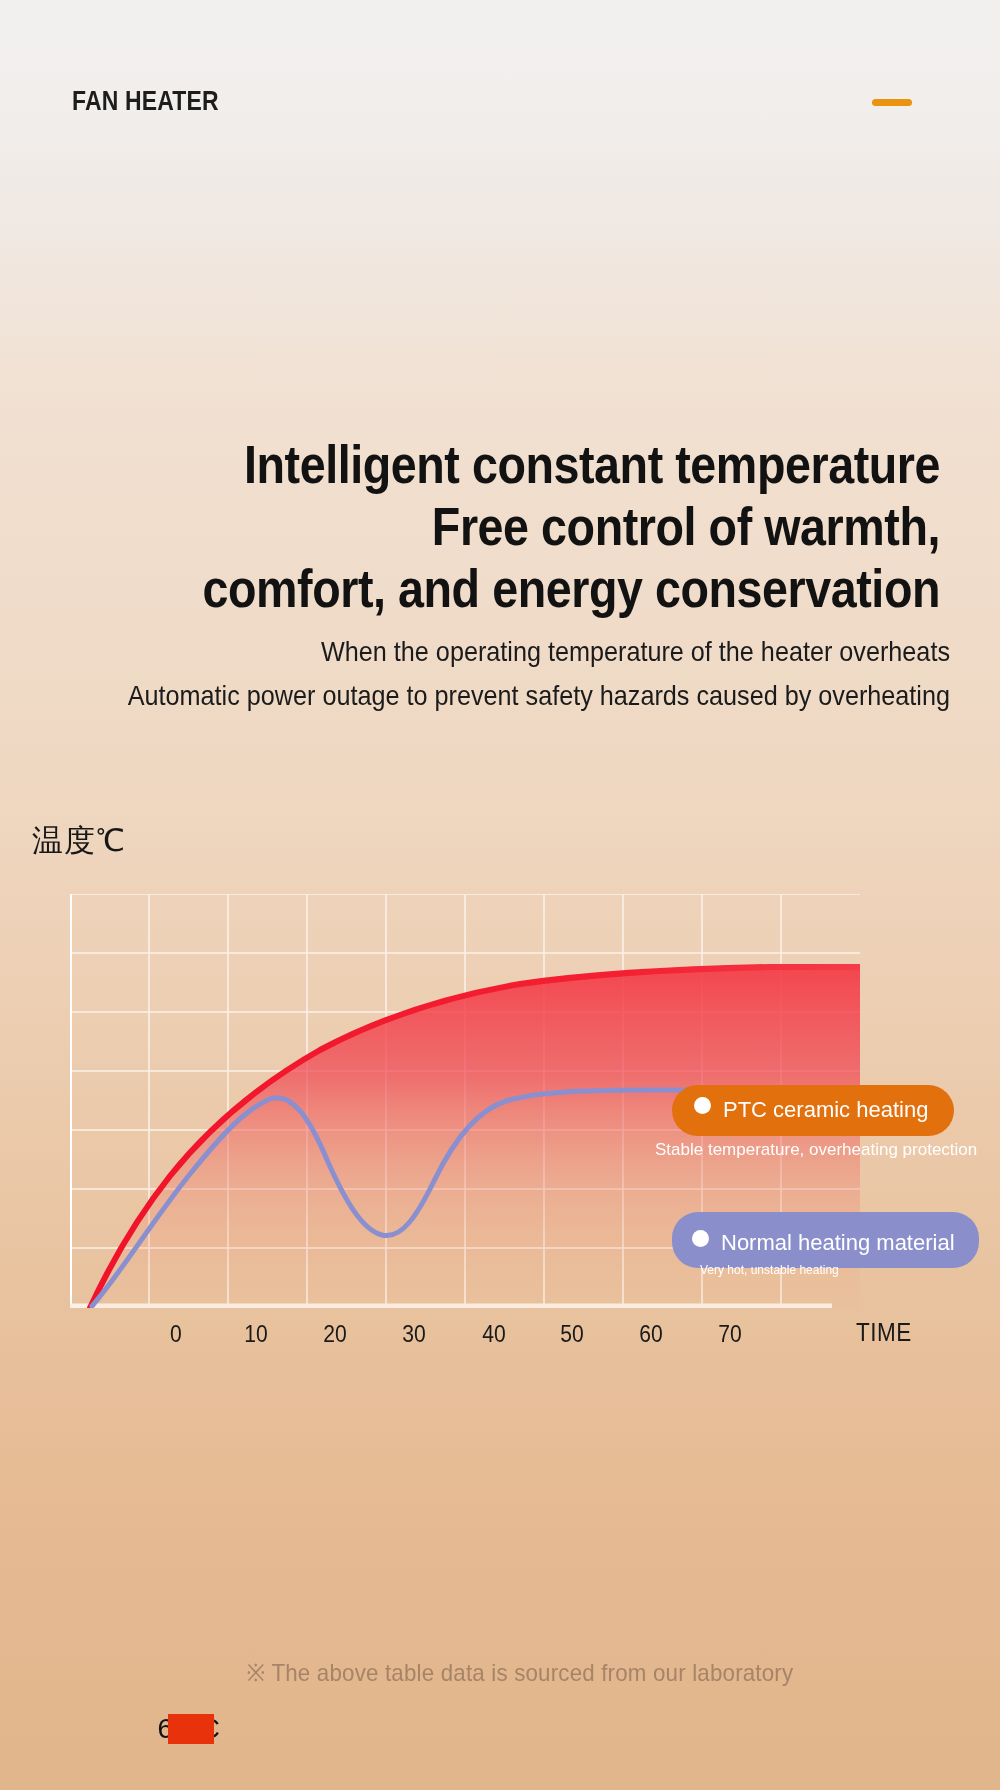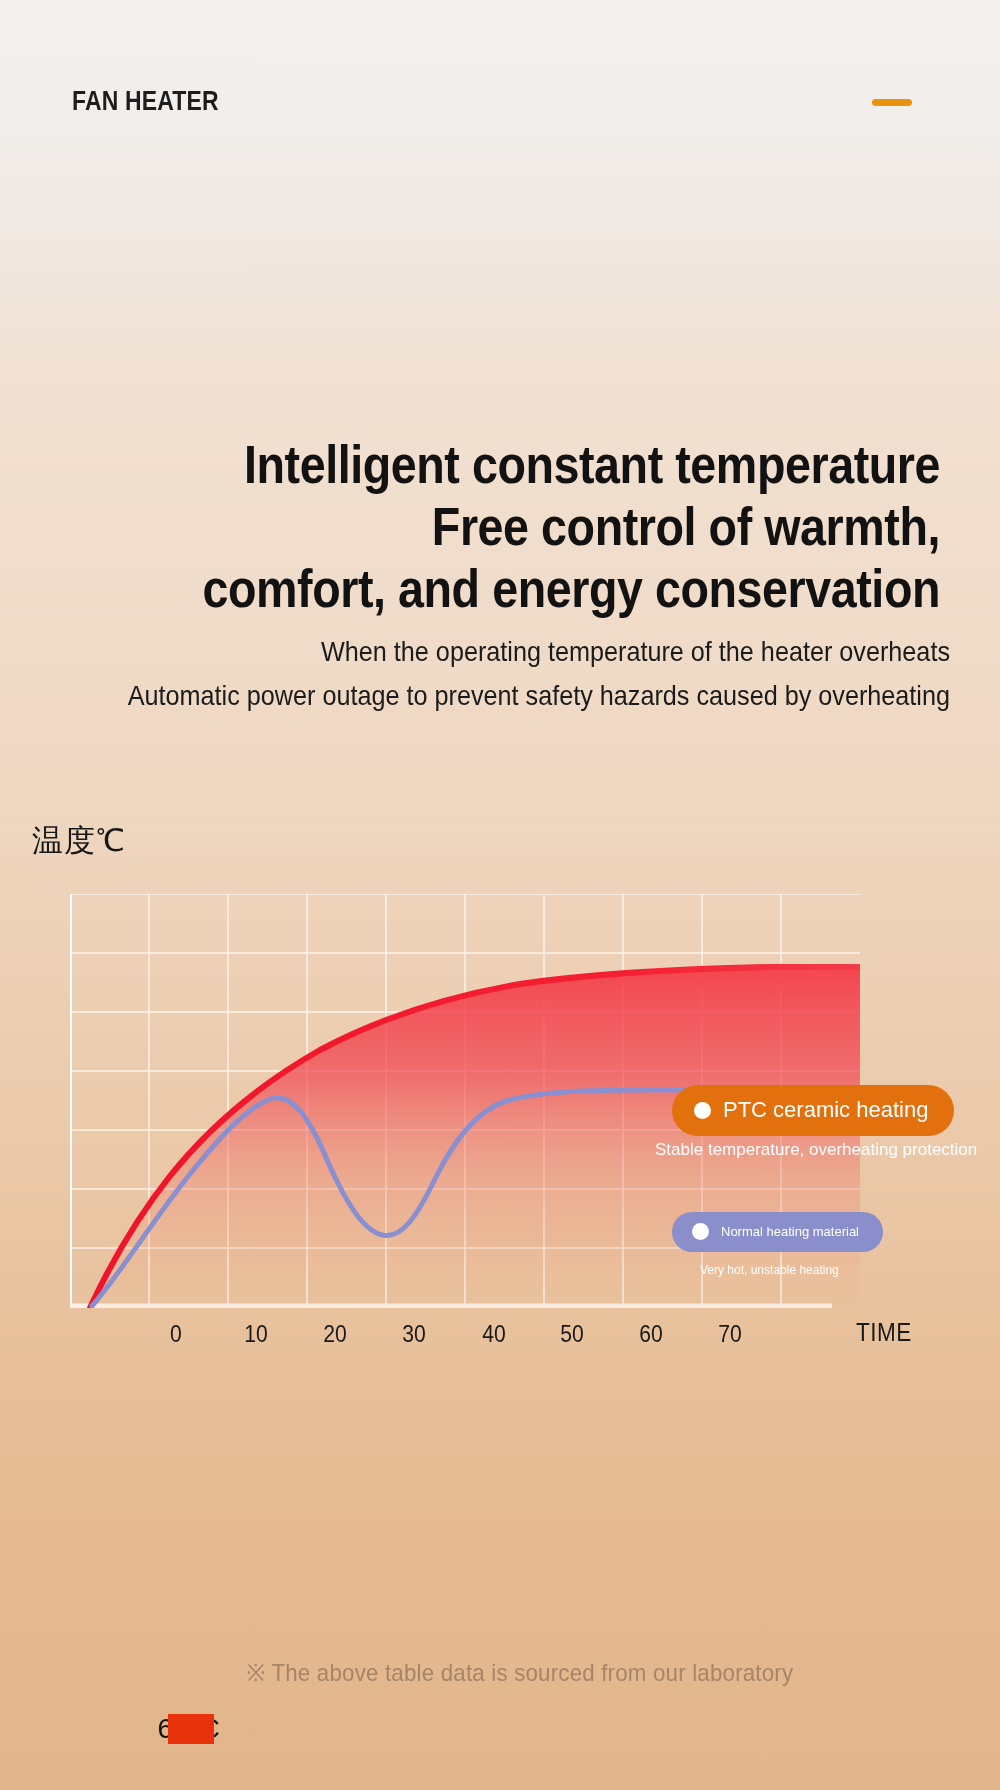--- a/index.html
+++ b/index.html
@@ -174,21 +174,21 @@
     font-size: 25px;
     color: #1a1a1a;
     letter-spacing: 0.5px;
     transform: scaleX(0.9);
   }
 
   
   .legend-pill {
     position: absolute;
     display: flex;
-    align-items: center;
+    align-items: flex-start;
     gap: 12px;
     color: #ffffff;
     border-radius: 26px;
     white-space: nowrap;
   }
   .legend-dot {
     width: 17px;
     height: 17px;
     border-radius: 50%;
     background: #ffffff;
@@ -198,22 +198,22 @@
     left: 672px;
     top: 1085px;
     background: #E2700D;
     font-size: 22px;
     padding: 12px 26px 13px 22px;
   }
   .pill-normal {
     left: 672px;
     top: 1212px;
     background: #8A8FCB;
-    font-size: 13px;
-    padding: 11px 24px 12px 20px;
+    font-size: 22px;
+    padding: 18px 24px 12px 20px;
   }
   .legend-cap {
     position: absolute;
     color: #ffffff;
     white-space: nowrap;
   }
   .cap-ptc {
     left: 655px;
     top: 1140px;
     font-size: 17px;

